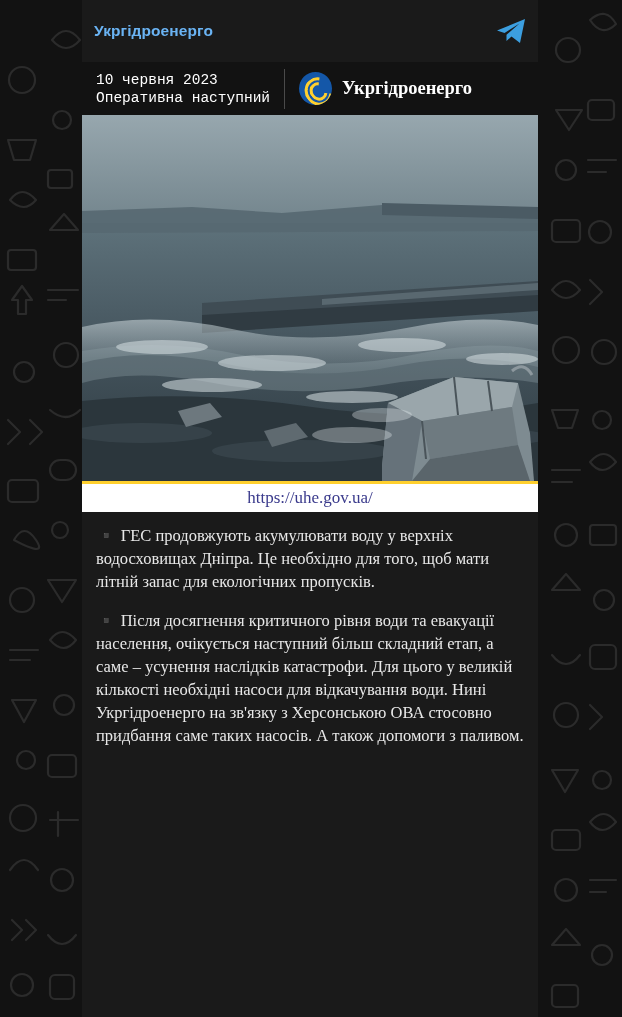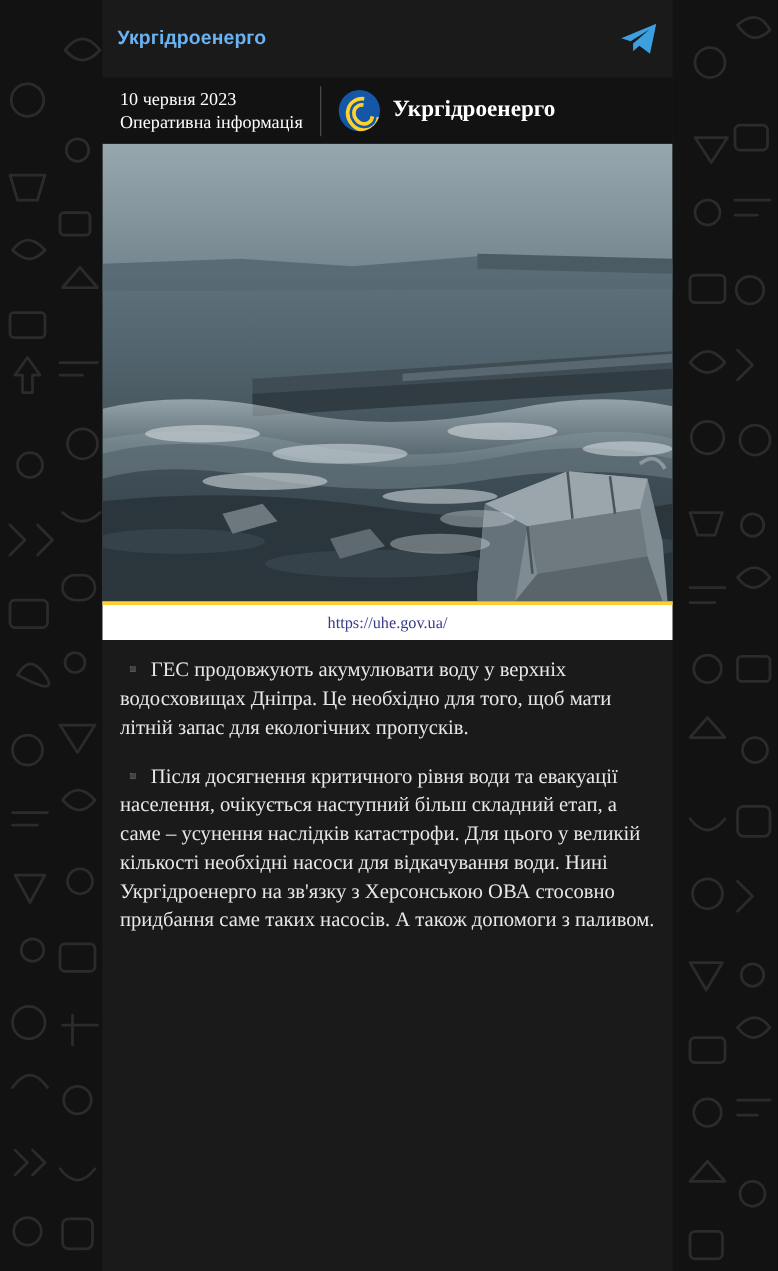--- a/index.html
+++ b/index.html
@@ -70,21 +70,21 @@
     height: 53px;
     background: #121212;
     display: flex;
     align-items: center;
     padding: 0 14px;
   }
   .media-top .date-block {
     color: #ffffff;
     font-size: 14.5px;
     line-height: 18px;
-    font-family: Liberation Serif, serif;
+    font-family: Liberation Mono, monospace;
     white-space: pre-line;
     flex: none;
     padding-right: 14px;
   }
   .vdivider {
     width: 1px;
     height: 40px;
     background: #4a4a4a;
     margin-right: 14px;
   }
@@ -139,21 +139,21 @@
   .url-bar {
     height: 31px;
     background: #ffffff;
     border-top: 3px solid #ffd02e;
     display: flex;
     align-items: center;
     justify-content: center;
   }
   .url-bar span {
     color: #3a3a8c;
-    font-size: 13px;
+    font-size: 17px;
     font-family: "Liberation Serif", serif;
   }
 
   
   .msg-body {
     padding: 12px 14px 6px 14px;
     color: #e8e8e8;
     font-family: "Liberation Serif", serif;
     font-size: 16.5px;
     line-height: 23px;
@@ -254,21 +254,21 @@
       <div class="tg-icon">
         <svg width="30" height="26" viewBox="0 0 30 26" xmlns="http://www.w3.org/2000/svg">
           <path d="M1 12.5 L29 1 L24 25 L15.5 18.5 L10.5 23 L10.5 16.8 L23.5 5.5 L8.5 15 Z" fill="#3c9fe0"></path>
         </svg>
       </div>
     </div>
 
     <div class="media-card">
 
       <div class="media-top">
-        <div class="date-block"><span>10 червня 2023</span><br><span>Оперативна інформація</span></div>
+        <div class="date-block"><span>10 червня 2023</span><br><span>Оперативна наступний</span></div>
         <div class="vdivider"></div>
         <div class="brand-logo"></div>
         <div class="brand-text">Укргідроенерго</div>
       </div>
 
       <div class="photo">
         <svg width="456" height="366" viewBox="0 0 456 366" xmlns="http://www.w3.org/2000/svg">
           <defs>
             <linearGradient id="sky" x1="0" y1="0" x2="0" y2="1">
               <stop offset="0%" stop-color="#97a7ae"></stop>

